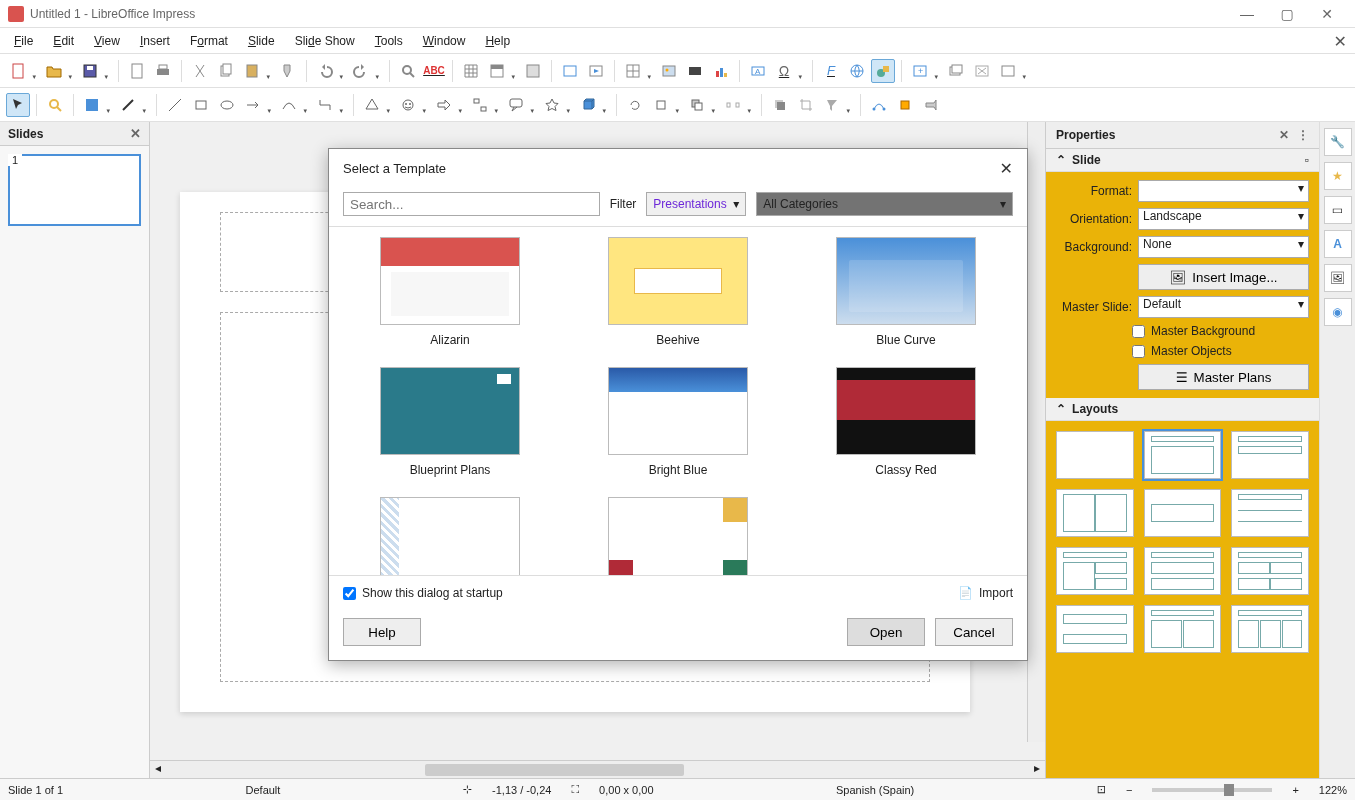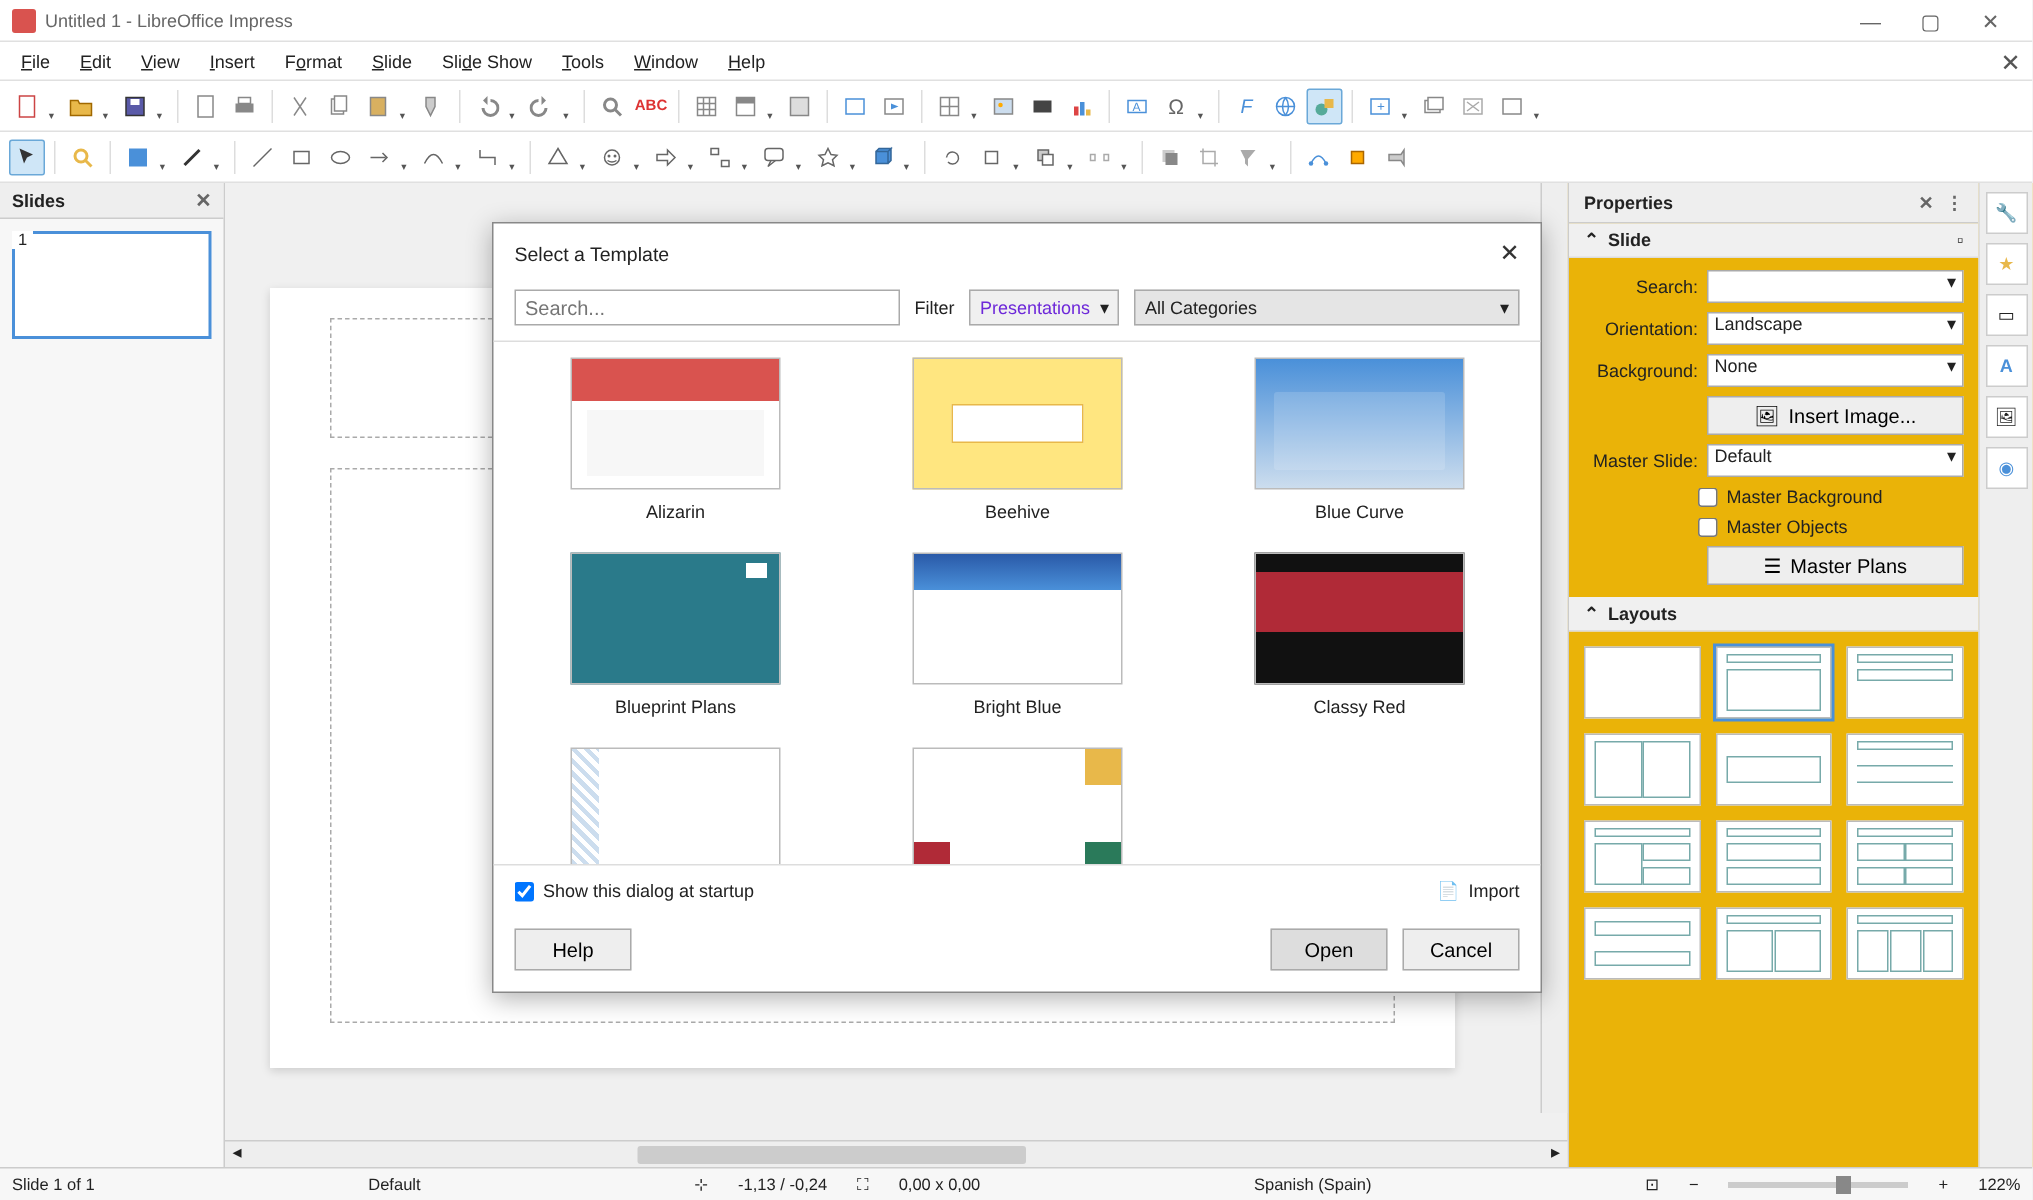--- a/index.html
+++ b/index.html
@@ -12,21 +12,21 @@
 .titlebar .win-btn { width: 40px; height: 28px; display: flex; align-items: center; justify-content: center; color: #666; font-size: 14px; }
 
 
 .menubar { height: 26px; background: #fff; display: flex; align-items: center; padding: 0 4px; border-bottom: 1px solid #e0e0e0; position: relative; }
 .menu-item { padding: 4px 10px; cursor: default; }
 .menu-item u { text-decoration: underline; }
 .menubar .close-doc { position: absolute; right: 8px; top: 4px; font-size: 16px; color: #555; }
 
 
 .toolbar { height: 34px; background: #fff; display: flex; align-items: center; padding: 0 6px; gap: 2px; border-bottom: 1px solid #e0e0e0; }
-.tb-btn { width: 24px; height: 24px; display: flex; align-items: center; justify-content: center; border-radius: 2px; position: relative; }
+.tb-btn { width: 24px; height: 24px; display: flex; align-items: center; justify-content: center; border-radius: 2px; position: relative; text-decoration: underline; }
 .tb-btn.sel { background: #cfe6f7; border: 1px solid #6aa8d8; }
 .tb-btn.dd::after { content: "▾"; font-size: 7px; color: #555; position: absolute; right: -6px; bottom: 2px; }
 .tb-sep { width: 1px; height: 22px; background: #ddd; margin: 0 4px; }
 .ico { width: 16px; height: 16px; }
 
 
 .main { display: flex; height: calc(800px - 28px - 26px - 34px - 34px - 22px); }
 .slides-panel { width: 150px; background: #f7f7f7; border-right: 1px solid #ccc; display: flex; flex-direction: column; }
 .slides-header { display: flex; align-items: center; justify-content: space-between; padding: 4px 8px; font-weight: 600; background: #eee; border-bottom: 1px solid #ccc; }
 .slide-thumb { margin: 8px; border: 2px solid #4a90d9; background: #fff; height: 72px; position: relative; }
@@ -63,21 +63,21 @@
 .statusbar .spacer { flex: 1; }
 .zoom-slider { width: 120px; height: 4px; background: #ccc; position: relative; }
 .zoom-slider .knob { position: absolute; left: 60%; top: -4px; width: 10px; height: 12px; background: #888; }
 
 
 .dialog-backdrop { position: absolute; left: 328px; top: 148px; width: 700px; background: #fff; border: 1px solid #888; box-shadow: 0 4px 16px rgba(0,0,0,.3); z-index: 100; }
 .dlg-title { padding: 10px 14px; font-size: 13px; display: flex; justify-content: space-between; align-items: center; }
 .dlg-filters { display: flex; align-items: center; gap: 10px; padding: 4px 14px 10px; }
 .dlg-filters input { flex: 1; height: 24px; border: 1px solid #aaa; padding: 0 6px; }
 .dlg-filters .combo { height: 24px; border: 1px solid #aaa; padding: 0 6px; display: flex; align-items: center; background: #f0f0f0; min-width: 100px; justify-content: space-between; }
-.dlg-filters .combo.wide { flex: 1; background: #e5e5e5; }
+.dlg-filters .combo.wide { flex: 1; background: #737373; }
 .dlg-templates { height: 350px; overflow-y: auto; padding: 10px 14px; display: grid; grid-template-columns: repeat(3, 1fr); gap: 20px 14px; border-top: 1px solid #ddd; border-bottom: 1px solid #ddd; position: relative; }
 .tpl { display: flex; flex-direction: column; align-items: center; gap: 8px; }
 .tpl-thumb { width: 140px; height: 88px; border: 1px solid #bbb; background: #fff; position: relative; overflow: hidden; }
 .tpl-name { font-size: 12px; }
 .dlg-bottom { padding: 10px 14px; display: flex; align-items: center; justify-content: space-between; }
 .dlg-actions { padding: 8px 14px 14px; display: flex; justify-content: space-between; }
 .dlg-actions .right { display: flex; gap: 10px; }
 .dlg-btn { height: 28px; min-width: 78px; border: 1px solid #aaa; background: #eee; }
 .dlg-btn.primary { background: #ddd; }
 
@@ -511,21 +511,21 @@
         </span>
       </div>
       <div class="section-header">
         <span>⌃</span>
         <span>Slide</span>
         <span style="flex:1"></span>
         <span>▫</span>
       </div>
       <div class="section-body">
         <div class="form-row">
-          <label>Search:</label>
+          <label>Format:</label>
           <div class="sel"><span></span><span style="float:right">▾</span></div>
         </div>
         <div class="form-row">
           <label>Orientation:</label>
           <div class="sel"><span>Landscape</span><span style="float:right">▾</span></div>
         </div>
         <div class="form-row">
           <label>Background:</label>
           <div class="sel"><span>None</span><span style="float:right">▾</span></div>
         </div>

